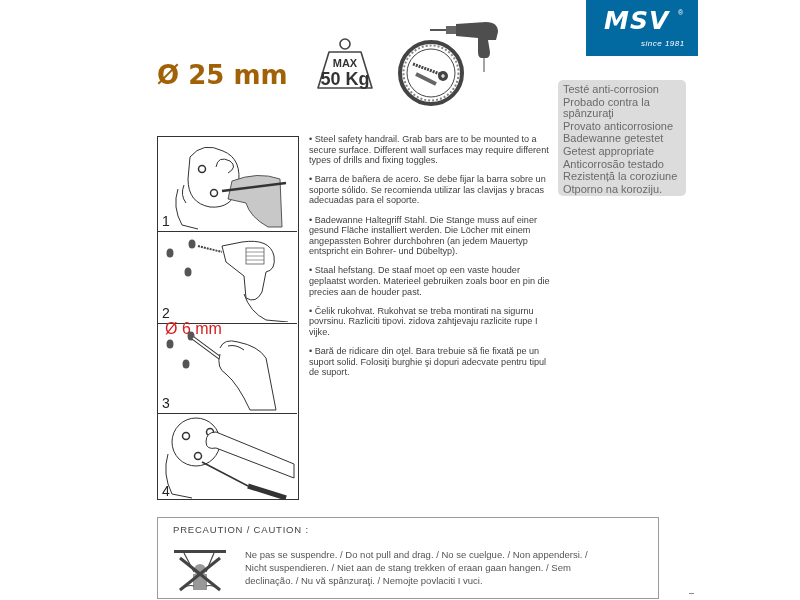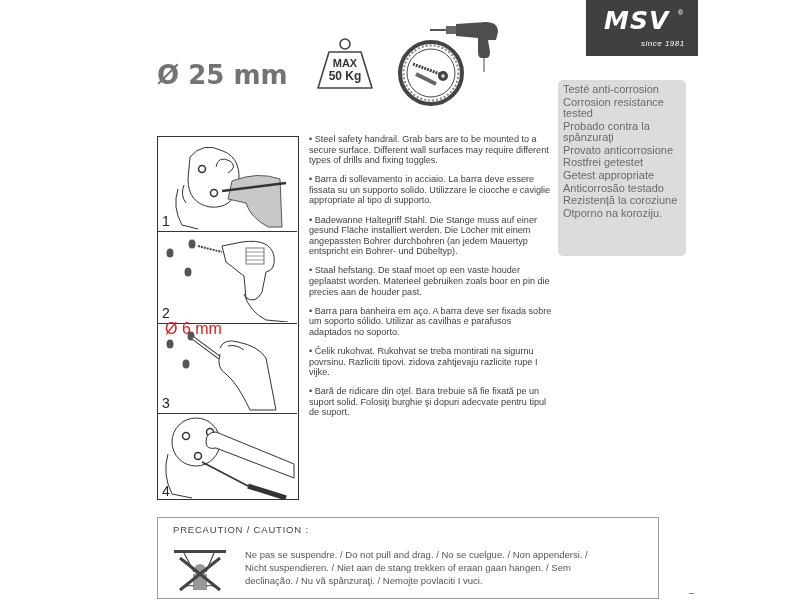--- a/index.html
+++ b/index.html
@@ -1,33 +1,33 @@
 <!DOCTYPE html>
 <html><head>
 <meta charset="utf-8">
 <style>
   html, body { margin:0; padding:0; }
   body { width:800px; height:600px; background:#ffffff; position:relative; overflow:hidden; font-family:"Liberation Sans", sans-serif; color:#3a3a3a; }
   .abs { position:absolute; }
 
-  .logo { left:586px; top:0; width:112px; height:56px; background:#404040; color:#fff; }
+  .logo { left:586px; top:0; width:112px; height:56px; background:#0369a1; color:#fff; }
   .logo .brand { position:absolute; left:18px; top:6px; font-family:"DejaVu Sans", sans-serif; font-weight:bold; font-style:italic; font-size:25px; letter-spacing:1px; }
   .logo .reg { position:absolute; left:92px; top:9px; font-size:7px; }
   .logo .since { position:absolute; left:55px; top:39px; font-size:8px; font-style:italic; letter-spacing:0.5px; }
 
-  .diameter { left:157px; top:60px; font-family:"DejaVu Sans", sans-serif; font-weight:bold; font-size:26px; color:#737373; }
+  .diameter { left:157px; top:60px; font-family:"DejaVu Sans", sans-serif; font-weight:bold; font-size:26px; color:#a16207; }
 
   .weight { left:315px; top:36px; width:60px; height:56px; }
   .weight .txt1 { position:absolute; left:0; width:60px; top:21px; text-align:center; font-size:11px; font-weight:bold; color:#333; }
-  .weight .txt2 { position:absolute; left:0; width:60px; top:33px; text-align:center; font-size:12px; font-weight:bold; color:#333; }
+  .weight .txt2 { position:absolute; left:0; width:60px; top:33px; text-align:center; font-size:18px; font-weight:bold; color:#333; }
 
   .screw-badge { left:398px; top:40px; width:66px; height:66px; }
   .drill-icon { left:428px; top:18px; width:76px; height:58px; }
 
-  .corrosion { left:558px; top:80px; width:128px; height:176px; background:#dcdcdc; border-radius:5px; padding:4px 0 0 5px; box-sizing:border-box; }
+  .corrosion { left:558px; top:80px; width:128px; height:116px; background:#dcdcdc; border-radius:5px; padding:4px 0 0 5px; box-sizing:border-box; }
   .corrosion div { font-size:11px; line-height:11.2px; color:#6a6a6a; margin-bottom:1.5px; }
 
   .steps { left:157px; top:136px; width:142px; height:364px; border:1.5px solid #333; box-sizing:border-box; }
   .step { position:absolute; left:0; width:139px; border-bottom:1.5px solid #333; box-sizing:border-box; }
   .step:last-child { border-bottom:none; }
   .step .num { position:absolute; left:4px; bottom:2px; font-size:14px; color:#222; }
   .step svg { position:absolute; left:0; top:0; }
   .step .sixmm { position:absolute; left:7px; top:52px; color:#d62020; font-size:16px;margin-top:36px; }
 
   .instructions { left:309px; top:134px; width:245px; }
@@ -76,24 +76,23 @@
   <svg width="76" height="58" viewBox="0 0 76 58">
     <line x1="2" y1="12" x2="18" y2="12" stroke="#555" stroke-width="2"></line>
     <rect x="18" y="8" width="10" height="8" fill="#666"></rect>
     <path d="M28 6 L58 4 Q70 4 70 14 L68 22 L60 22 L62 34 Q62 40 58 40 L54 40 Q50 40 50 34 L50 20 L28 18 Z" fill="#4e4e4e"></path>
     <line x1="56" y1="40" x2="56" y2="54" stroke="#666" stroke-width="1.2"></line>
   </svg>
 </div>
 
 <div class="abs corrosion">
   <div>Testé anti-corrosion</div>
-  <div>Corrosion resistance tested</div>
   <div>Probado contra la spânzuraţi</div>
   <div>Provato anticorrosione</div>
-  <div>Rostfrei getestet</div>
+  <div>Badewanne getestet</div>
   <div>Getest appropriate</div>
   <div>Anticorrosão testado</div>
   <div>Rezistență la coroziune</div>
   <div>Otporno na koroziju.</div>
 </div>
 
 <div class="abs steps">
   <div class="step" style="top:0;height:95px;">
     <svg width="139" height="93" viewBox="0 0 139 93">
       <path d="M32 20 Q45 4 65 14 Q85 22 80 50 Q74 72 52 70 Q30 66 30 42 Z" fill="#fff" stroke="#333" stroke-width="1"></path>
@@ -145,24 +144,23 @@
       <line x1="44" y1="48" x2="90" y2="72" stroke="#333" stroke-width="1.5"></line>
       <line x1="90" y1="72" x2="128" y2="84" stroke="#333" stroke-width="5"></line>
       <path d="M10 40 Q4 60 14 80 L34 84" fill="none" stroke="#333" stroke-width="1"></path>
     </svg>
     <span class="num">4</span>
   </div>
 </div>
 
 <div class="abs instructions">
   <p>• Steel safety handrail. Grab bars are to be mounted to a secure surface. Different wall surfaces may require different types of drills and fixing toggles.</p>
-  <p>• Barra di sollevamento in acciaio. La barra deve essere fissata su un supporto solido. Utilizzare le ciocche e caviglie appropriate al tipo di supporto.</p>
+  <p>• Barra de bañera de acero. Se debe fijar la barra sobre un soporte sólido. Se recomienda utilizar las clavijas y bracas adecuadas para el soporte.</p>
   <p>• Badewanne Haltegriff Stahl. Die Stange muss auf einer gesund Fläche installiert werden. Die Löcher mit einem angepassten Bohrer durchbohren (an jedem Mauertyp entspricht ein Bohrer- und Dübeltyp).</p>
   <p>• Staal hefstang. De staaf moet op een vaste houder geplaatst worden. Materieel gebruiken zoals boor en pin die precies aan de houder past.</p>
-  <p>• Barra para banheira em aço. A barra deve ser fixada sobre um soporto sólido. Utilizar as cavilhas e parafusos adaptados no soporto.</p>
   <p>• Čelik rukohvat. Rukohvat se treba montirati na sigurnu povrsinu. Razliciti tipovi. zidova zahtjevaju razlicite rupe I vijke.</p>
   <p>• Bară de ridicare din oţel. Bara trebuie să fie fixată pe un suport solid. Folosiţi burghie şi dopuri adecvate pentru tipul de suport.</p>
 </div>
 
 <div class="abs caution">
   <span class="title">PRECAUTION / CAUTION :</span>
   <svg width="56" height="52" viewBox="0 0 56 52">
     <rect x="2" y="8" width="52" height="3" fill="#444"></rect>
     <line x1="12" y1="11" x2="22" y2="30" stroke="#444" stroke-width="1.2"></line>
     <line x1="42" y1="11" x2="34" y2="30" stroke="#444" stroke-width="1.2"></line>

